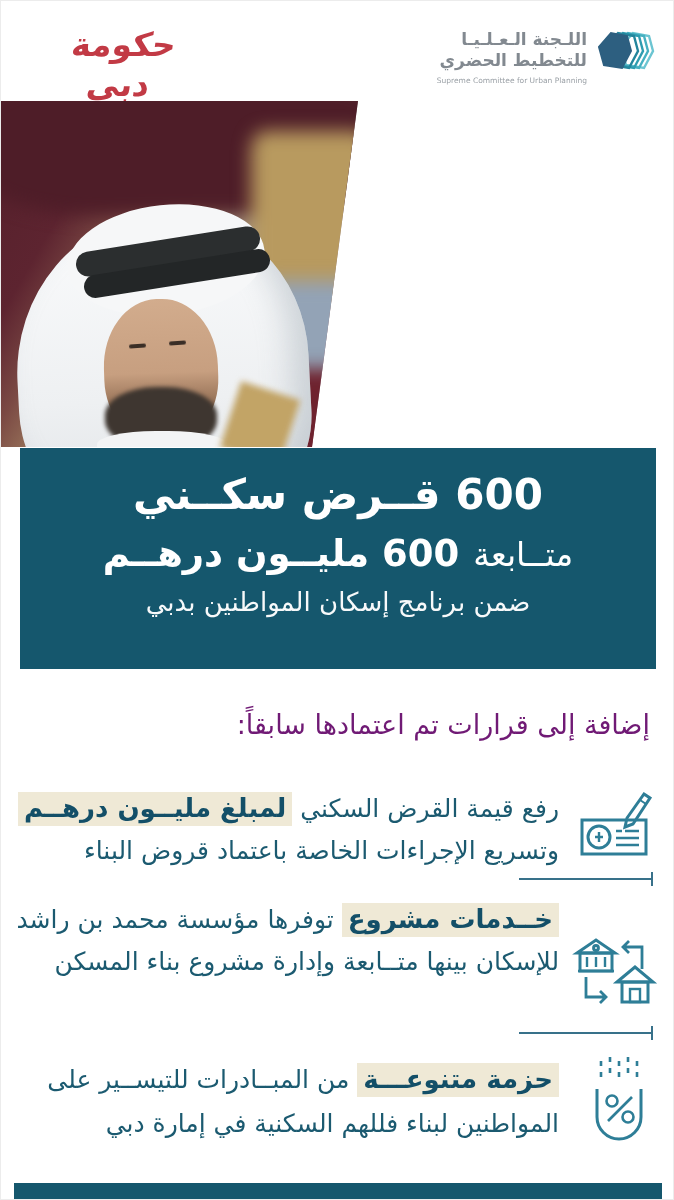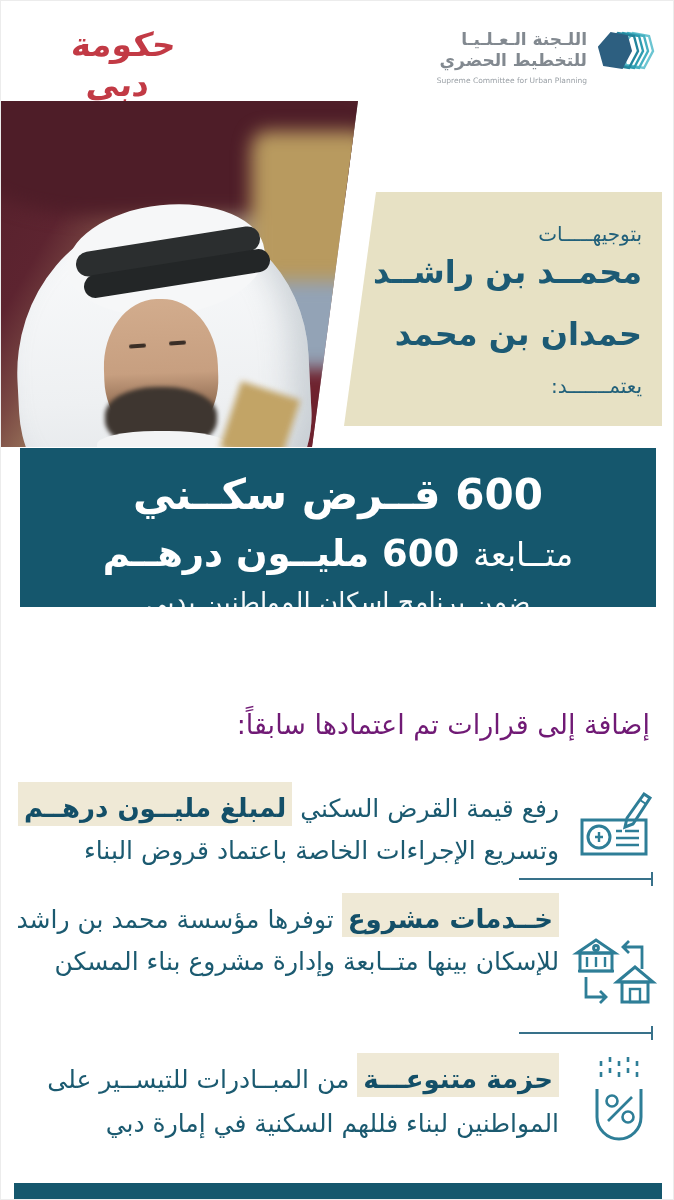--- a/index.html
+++ b/index.html
@@ -45,38 +45,38 @@
   .intro { position:absolute; left:343px; top:191px; width:318px; height:234px; background:#e7e1c4;
            clip-path:polygon(32px 0, 100% 0, 100% 100%, 0 100%);
            direction:rtl; text-align:right; padding:30px 20px 0 0; color:#21607a; }
   .intro .small { font-size:20px; letter-spacing:0; }
   .intro .big { font-size:32px; font-weight:bold; color:#1c5a74; line-height:36px; }
   .intro .big.first { margin-top:8px; }
   .intro .big.second { margin-top:26px; }
   .intro .small.last { margin-top:22px; }
 
   
-  .banner { position:absolute; left:19px; top:447px; width:636px; height:159px; background:#15576d;
+  .banner { position:absolute; left:19px; top:447px; width:636px; height:221px; background:#15576d;
             direction:rtl; text-align:center; color:#ffffff; padding-top:22px; }
   .banner .l1 { font-size:42px; font-weight:bold; line-height:50px; }
   .banner .l2 { margin-top:12px; font-size:35px; line-height:44px; }
   .banner .l2 .prefix { font-weight:normal; margin-left:14px; font-size:33px; }
   .banner .l2 .strong { font-weight:bold; font-size:37px; }
   .banner .l3 { margin-top:10px; font-size:26px; font-weight:normal; opacity:.97; }
 
   
   .heading { position:absolute; right:23px; top:708px; direction:rtl; text-align:left;
              font-size:27px; color:#701a75; }
   .bullet { position:absolute; right:114px; direction:rtl; text-align:right;
             color:#1b5a70; font-size:25px; }
   .bullet .line { display:block; }
   .b1 { top:786px; line-height:42px; }
   .b2 { top:897px; line-height:42px; }
   .b3 { top:1056px; line-height:44px; }
-  .hl { font-weight:bold; font-size:26px; color:#134f68; background:#efe9d6; padding:11px 6px 3px;margin-top:15px; }
+  .hl { font-weight:bold; font-size:26px; color:#134f68; background:#efe9d6; padding:1px 6px 3px;margin-top:15px; }
 
   .bullet-icon { position:absolute; }
   .icon1 { left:577px; top:783px; }
   .icon2 { left:568px; top:928px; }
   .icon3 { left:582px; top:1052px; }
 
   .divider { position:absolute; height:2px; background:#38718a; width:134px; left:518px; }
   .divider .tick { position:absolute; right:0; top:-6px; width:2.5px; height:14px; background:#38718a; display:block; }
   .d1 { top:877px; } .d2 { top:1031px; }
 
@@ -120,26 +120,20 @@
     <div class="agal1"></div>
     <div class="agal2"></div>
     <div class="face"></div>
     <div class="eye" style="left:128px; top:243px; transform:rotate(-4deg);"></div>
     <div class="eye" style="left:168px; top:240px; transform:rotate(-4deg);"></div>
     <div class="beard"></div>
     <div class="kandura"></div>
     <div class="goldtrim"></div>
   </div>
 
-  <div class="intro">
-    <div class="small">بتوجيهـــــات</div>
-    <div class="big first">محمــد بن راشــد</div>
-    <div class="big second">حمدان بن محمد</div>
-    <div class="small last">يعتمـــــــد:</div>
-  </div>
 
   <div class="banner">
     <div class="l1">600 قــرض سكــني</div>
     <div class="l2">
       <span class="prefix">متــابعة</span><span class="strong">600 مليــون درهــم</span>
     </div>
     <div class="l3">ضمن برنامج إسكان المواطنين بدبي</div>
   </div>
 
   <div class="heading">إضافة إلى قرارات تم اعتمادها سابقاً:</div>

